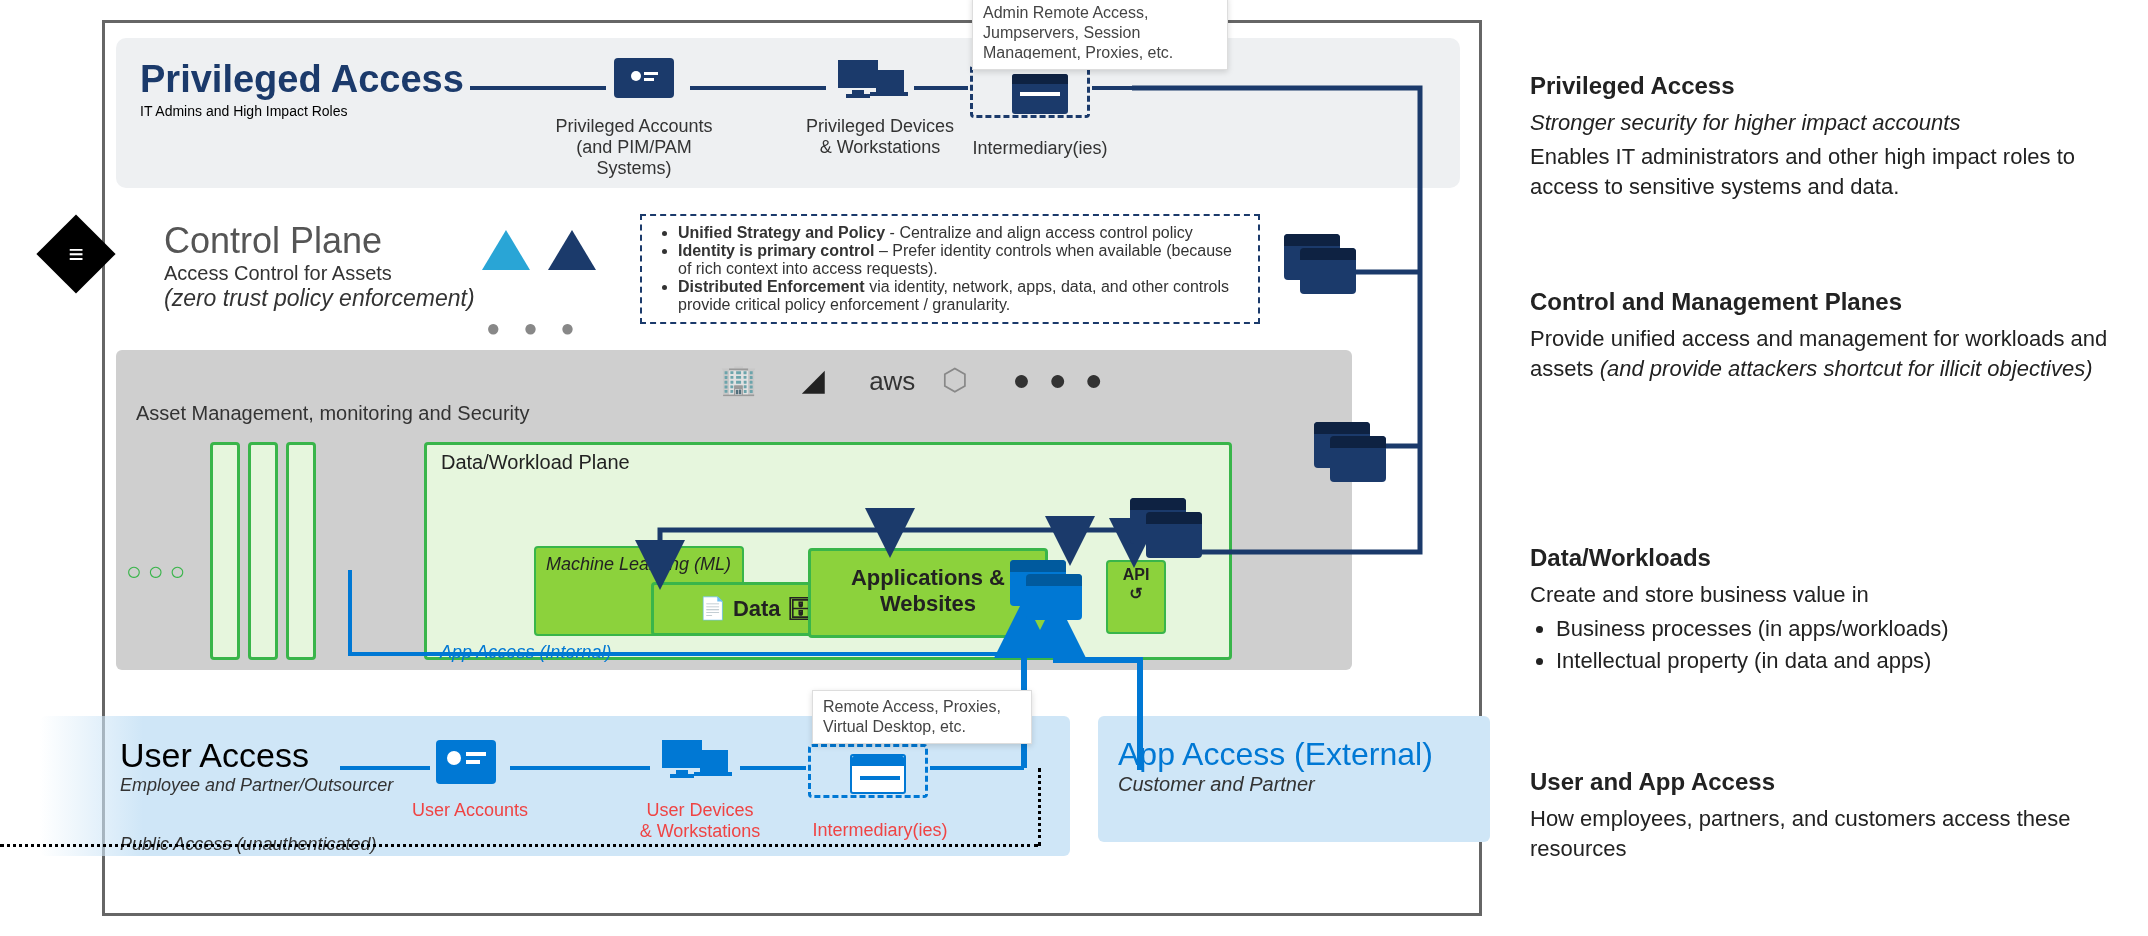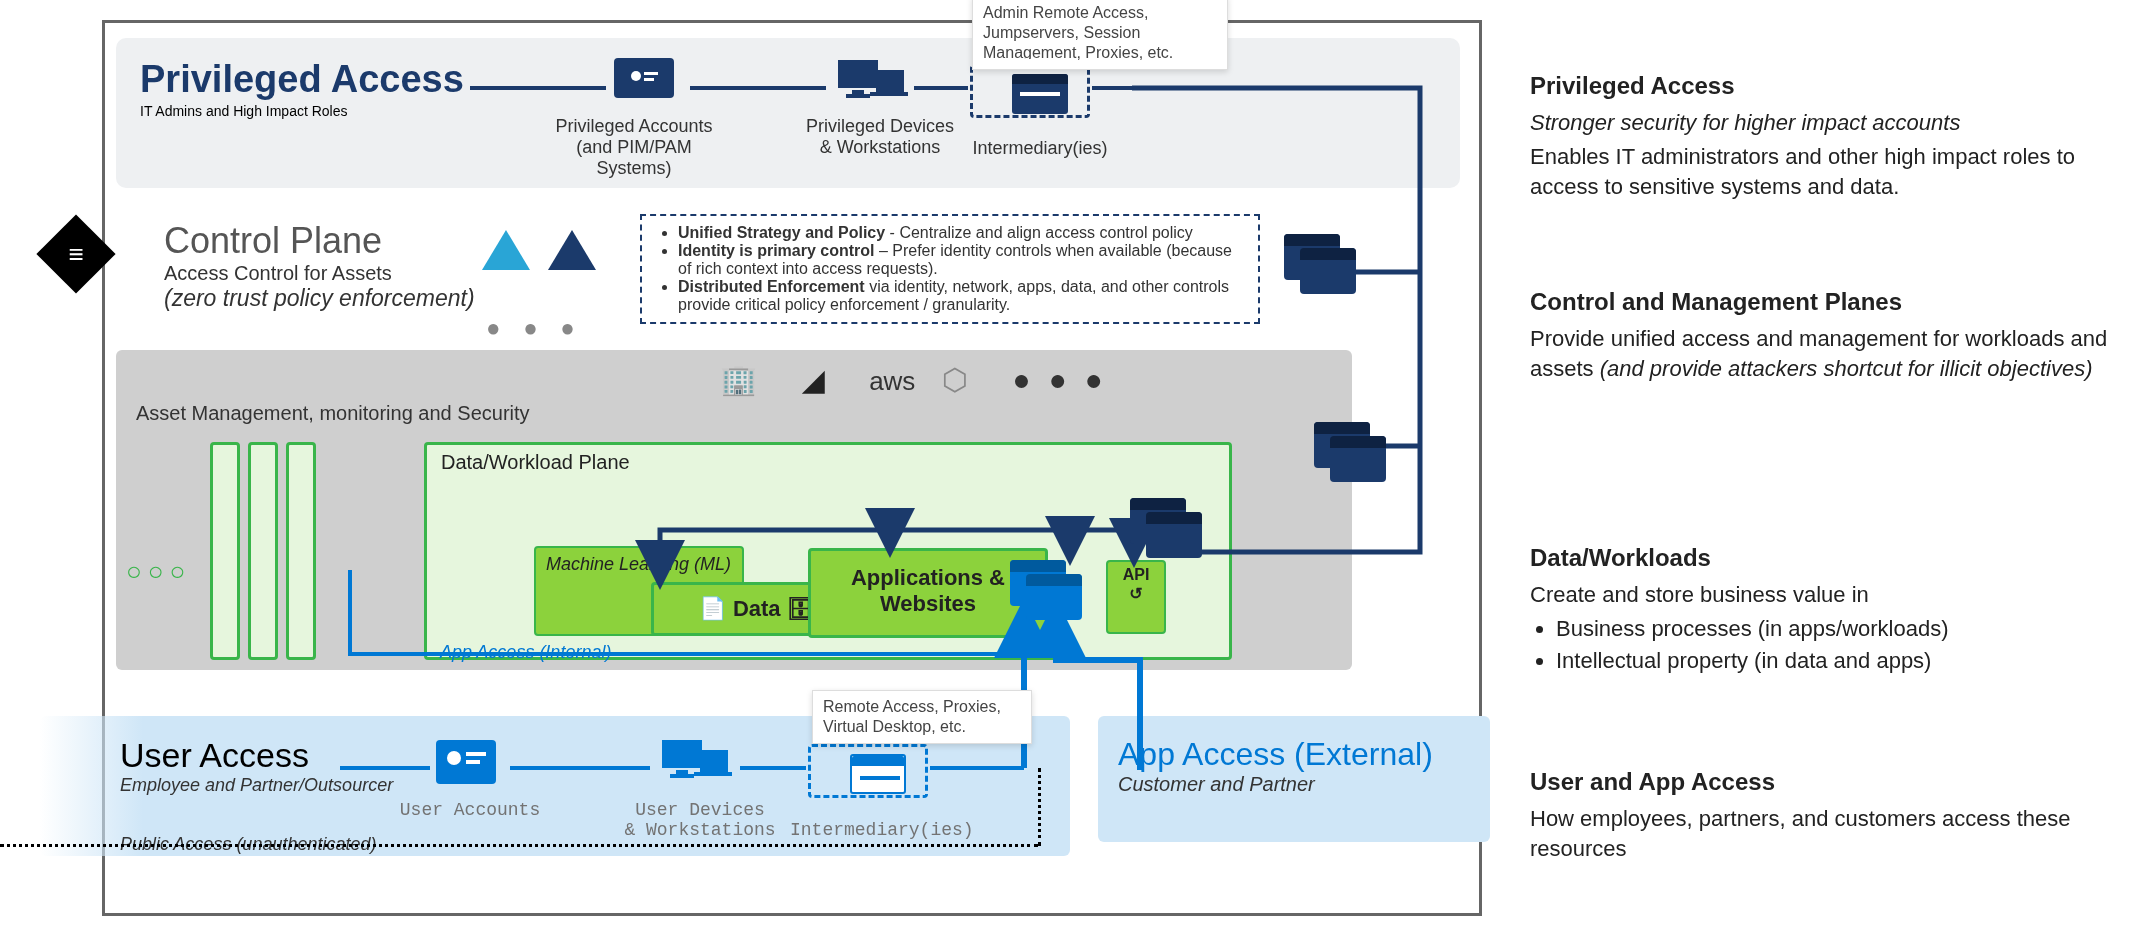--- a/index.html
+++ b/index.html
@@ -85,21 +85,21 @@
   .gcircles { position:absolute; left:126px; top:556px; color:#39b54a; font-size:26px; letter-spacing:6px;}
 
   
   .user-band { position:absolute; left:40px; top:716px; width:1030px; height:140px; background:linear-gradient(90deg, rgba(180,216,245,0) 0%, #cfe6f7 10%, #cfe6f7 100%); border-radius:6px; }
   .user-title { position:absolute; left:120px; top:736px; }
   .user-title h2 { color:#000000; font-size:34px; font-weight:400;}
   .user-title .sub { font-style:italic; font-size:18px; color:#333; }
   .public-note { position:absolute; left:120px; top:834px; font-style:italic; font-size:18px; color:#333; }
 
   .blue-badge { position:absolute; width:60px; height:44px; background:#0078d4; border-radius:4px;}
-  .blue-label { position:absolute; font-size:18px; color:#737373; text-align:center; width:180px;font-family:Liberation Mono, monospace; }
+  .blue-label { position:absolute; font-size:18px; color:#ef4444; text-align:center; width:180px; }
 
   .dashed-blue { position:absolute; border:3px dashed #0078d4; border-radius:4px; }
 
   
   .ext-band { position:absolute; left:1098px; top:716px; width:392px; height:126px; background:#cfe6f7; border-radius:6px; }
   .ext-title { position:absolute; left:1118px; top:736px; }
   .ext-title h2 { color:#0078d4; font-size:32px; font-weight:400; }
   .ext-title .sub { font-style:italic; font-size:20px; color:#333; }
 
   

